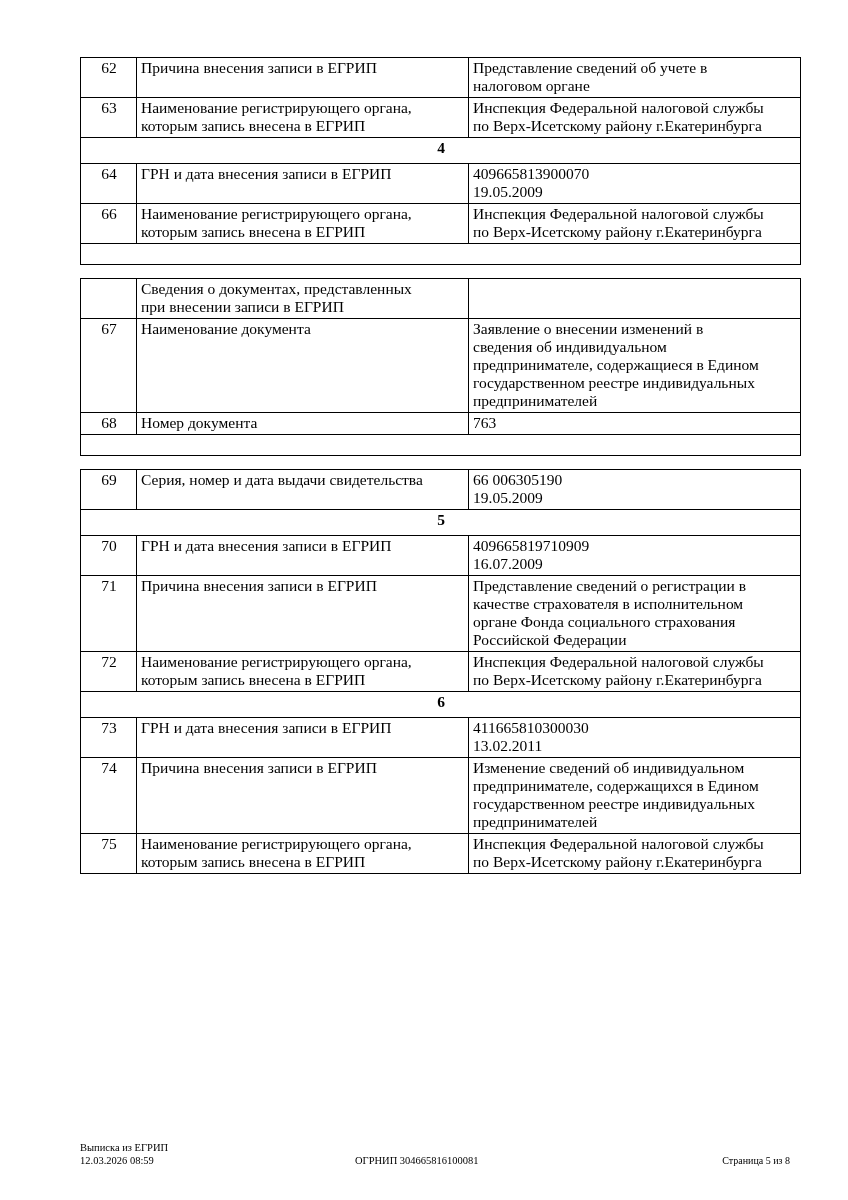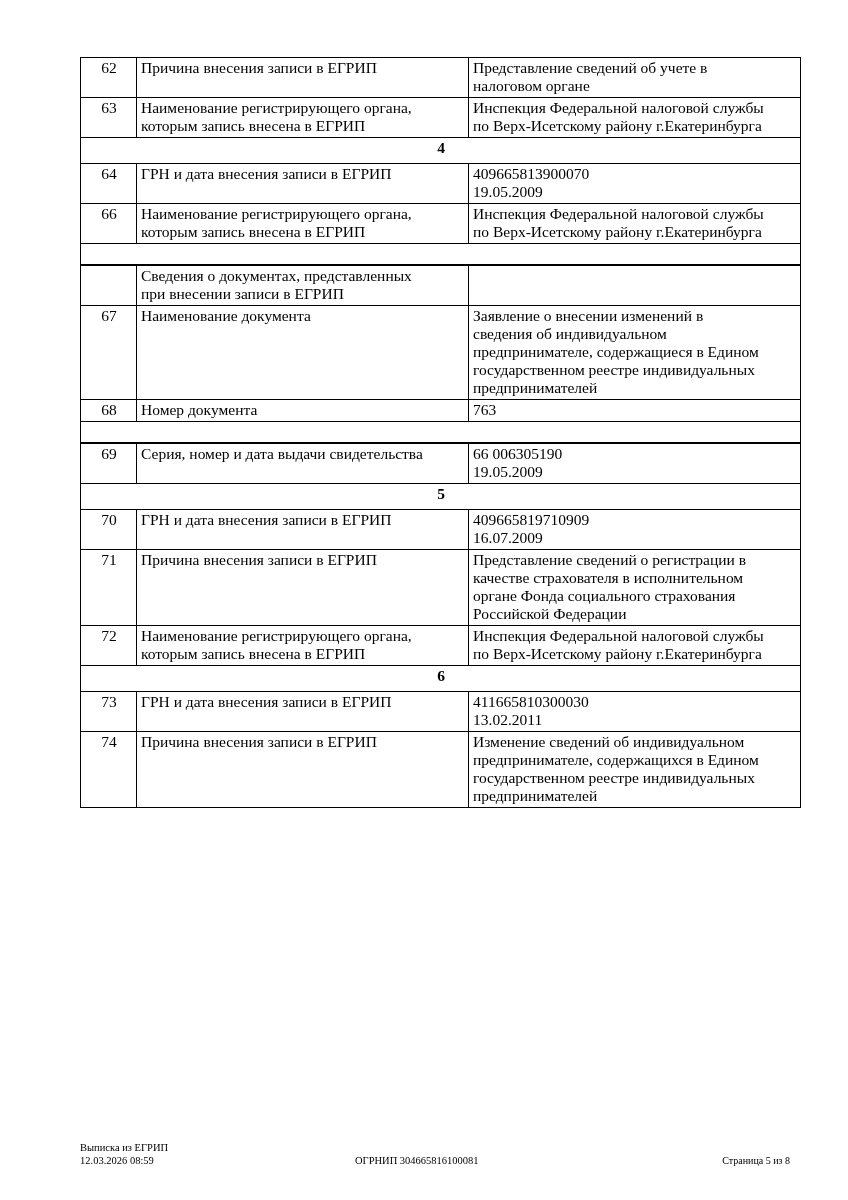--- a/index.html
+++ b/index.html
@@ -18,20 +18,21 @@
   .content {
     position: absolute;
     left: 80px;
     top: 57px;
     width: 708px;
   }
   table.reg-table {
     border-collapse: collapse;
     table-layout: fixed;
     width: 708px;
+    margin-bottom: 13px;
   }
   table.reg-table td {
     border: 1px solid #000;
     vertical-align: top;
     font-size: 15.5px;
     line-height: 18px;
     padding: 1px 3px 2px 4px;
   }
   td.c-num {
     width: 48px;
@@ -189,20 +190,27 @@
 13.02.2011</td>
       </tr>
       <tr>
         <td class="c-num">74</td>
         <td class="c-label">Причина внесения записи в ЕГРИП</td>
         <td class="c-value">Изменение сведений об индивидуальном
 предпринимателе, содержащихся в Едином
 государственном реестре индивидуальных
 предпринимателей</td>
       </tr>
+      <tr>
+        <td class="c-num">75</td>
+        <td class="c-label">Наименование регистрирующего органа,
+которым запись внесена в ЕГРИП</td>
+        <td class="c-value">Инспекция Федеральной налоговой службы
+по Верх-Исетскому району г.Екатеринбурга</td>
+      </tr>
     </tbody>
   </table>
 
 </div>
 
 <div class="footer-left">
   <div>Выписка из ЕГРИП</div>
   <div>12.03.2026 08:59</div>
 </div>
 <div class="footer-center">ОГРНИП 304665816100081</div>

